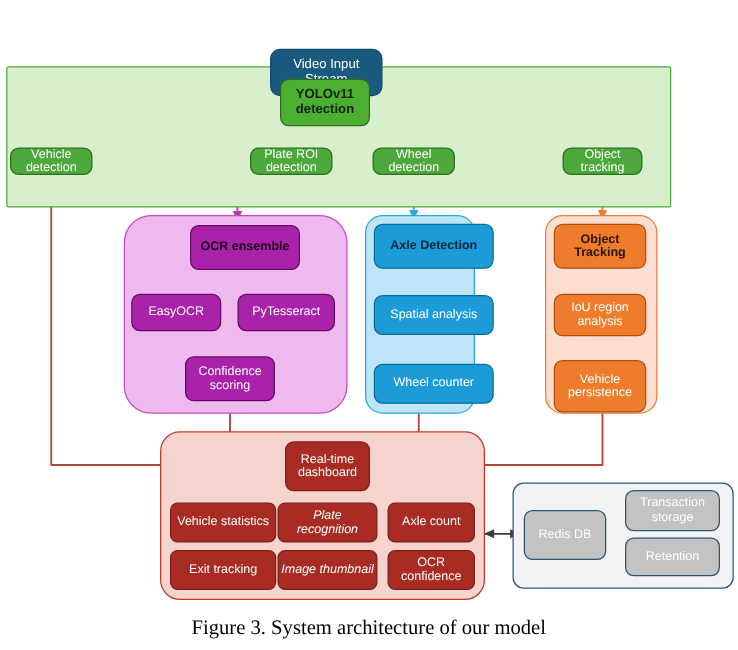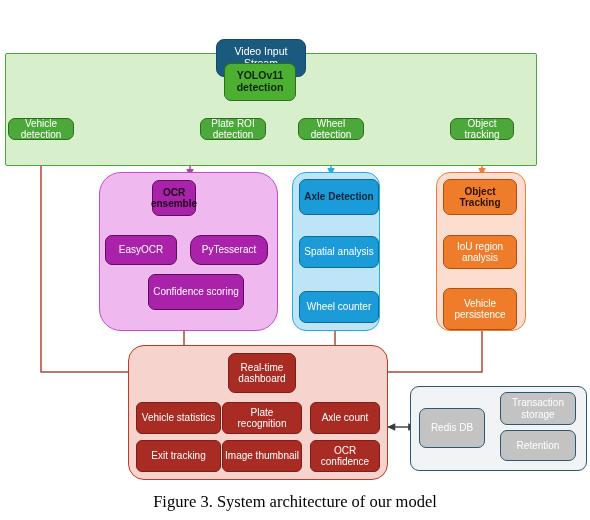--- a/index.html
+++ b/index.html
@@ -82,40 +82,40 @@
     border: 1.3px solid #c14ec1;
     border-radius: 22px;
     z-index: 1;
   }
   .n-purple {
     background: #aa22aa;
     border: 1.6px solid #5f0d5f;
     color: #ffffff;
     font-size: 10px;
   }
-  .n-ocr-ens { left: 152px; top: 180px; width: 44px; height: 36px; font-weight: bold; color: #190519; }
+  .n-ocr-ens { left: 152px; top: 180px; width: 88px; height: 36px; font-weight: bold; color: #190519; }
   .n-easyocr { left: 105px; top: 235px; width: 72px; height: 30px; }
-  .n-pytess  { left: 190px; top: 235px; width: 78px; height: 30px; border-radius: 11px; }
-  .n-conf    { left: 148px; top: 274px; width: 96px; height: 36px; justify-content: center; }
+  .n-pytess  { left: 190px; top: 235px; width: 78px; height: 30px; }
+  .n-conf    { left: 148px; top: 285px; width: 72px; height: 36px; justify-content: center; }
 
   
   .panel-blue {
     position: absolute;
     left: 292px; top: 172px; width: 86px; height: 157px;
     background: #bde4f7;
     border: 1.3px solid #29abe2;
     border-radius: 14px;
     z-index: 1;
   }
   .n-blue {
     background: #1b9bd8;
     border: 1.6px solid #0b6b99;
     color: #ffffff;
     font-size: 10px;
-    left: 299px; width: 80px;
+    left: 299px; width: 96px;
   }
   .n-axle-det { top: 179px; height: 36px; font-weight: bold; color: #06243a; }
   .n-spatial  { top: 236px; height: 32px; }
   .n-wheelct  { top: 291px; height: 32px; }
 
   
   .panel-orange {
     position: absolute;
     left: 436px; top: 172px; width: 88px; height: 157px;
     background: #fbded0;
@@ -148,21 +148,21 @@
     border: 1.3px solid #7d1f18;
     color: #ffffff;
     font-size: 10px;
     border-radius: 6px;
   }
   .n-dash { left: 228px; top: 353px; width: 68px; height: 40px; border-radius: 7px; }
   .tile { height: 32px; }
   .t-r1 { top: 402px; }
   .t-r2 { top: 440px; }
   .t-c1 { left: 136px; width: 85px; }
-  .t-c2 { left: 222px; width: 80px; }
+  .t-c2 { left: 222px; width: 80px; font-style: italic; }
   .t-c3 { left: 310px; width: 70px; }
 
   
   .panel-db {
     position: absolute;
     left: 410px; top: 386px; width: 175px; height: 83px;
     background: #f2f3f4;
     border: 1.5px solid #2c5871;
     border-radius: 9px;
     z-index: 1;

